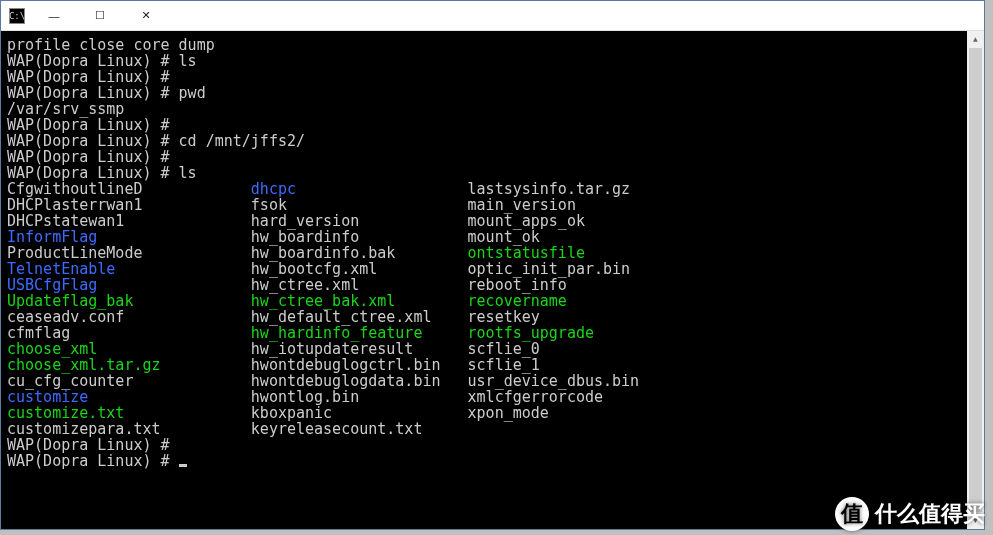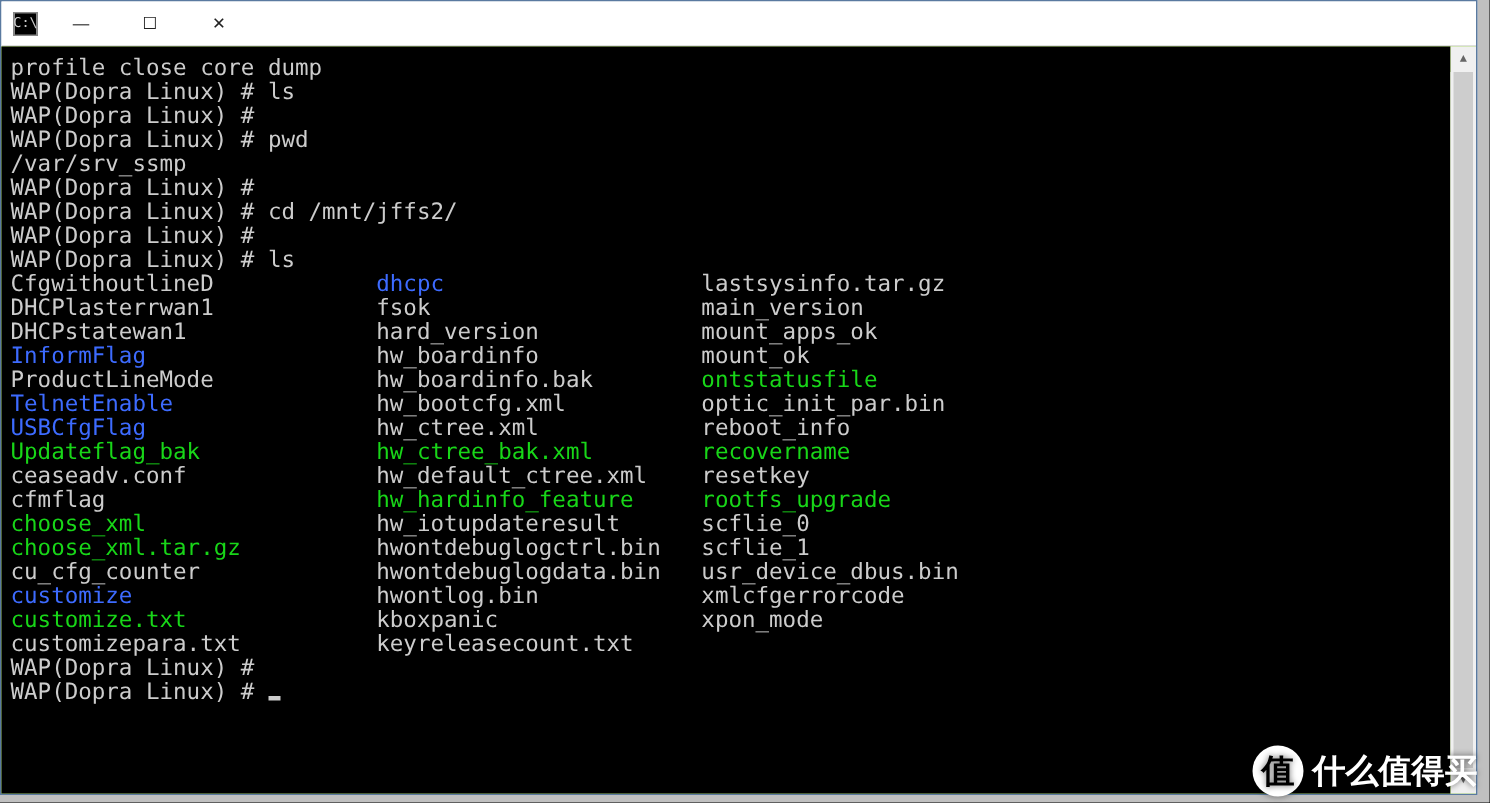--- a/index.html
+++ b/index.html
@@ -49,21 +49,21 @@
   .titlebar .ctrl {
     width: 46px; height: 30px;
     display: flex; align-items: center; justify-content: center;
     font-family: "Segoe UI Symbol", sans-serif;
     font-size: 11px;
     color: #222;
   }
   .terminal-wrap {
     flex: 1;
     display: flex;
-    background: #84cc16;
+    background: #ec4899;
   }
   .terminal {
     flex: 1;
     background: #000;
     color: #cccccc;
     font-family: "NSimSun", "SimSun", "Consolas", monospace;
     font-size: 15px;
     line-height: 16px;
     padding: 6px 6px;
     white-space: pre;

